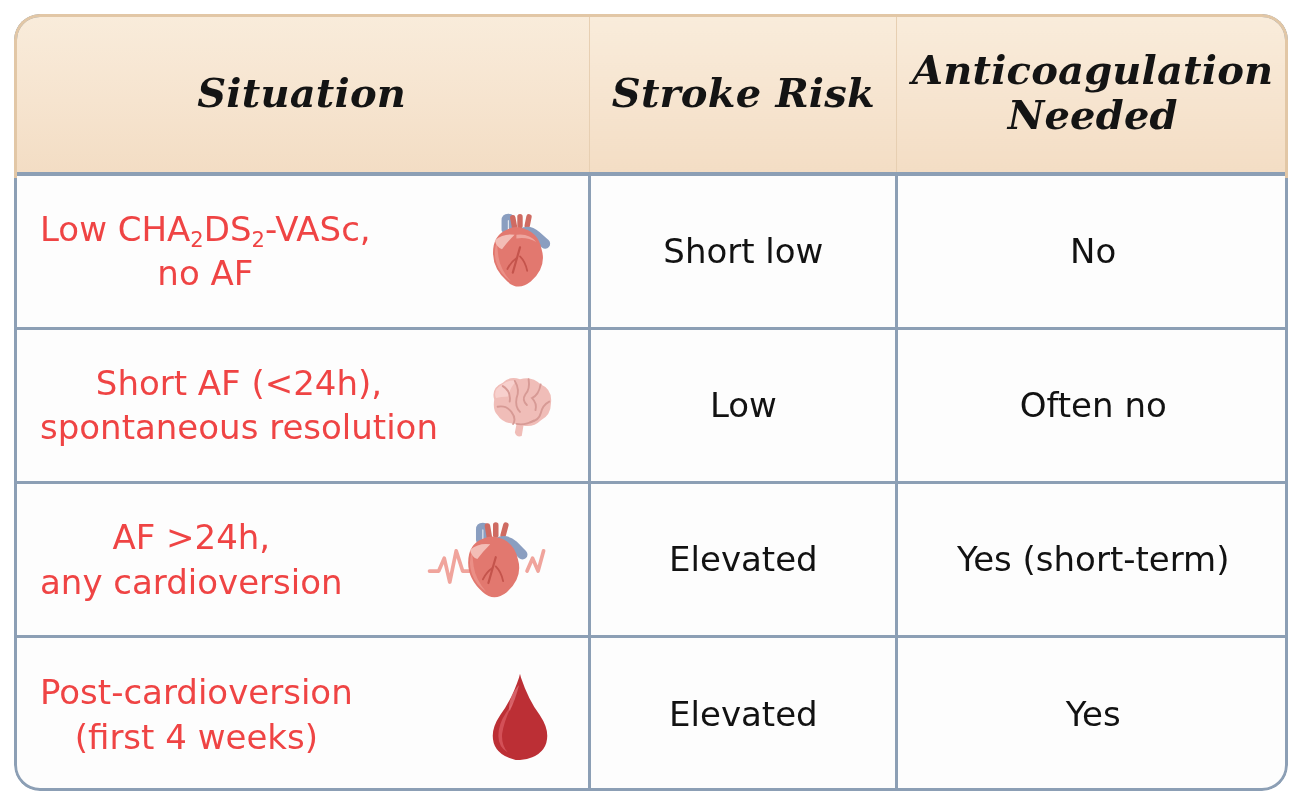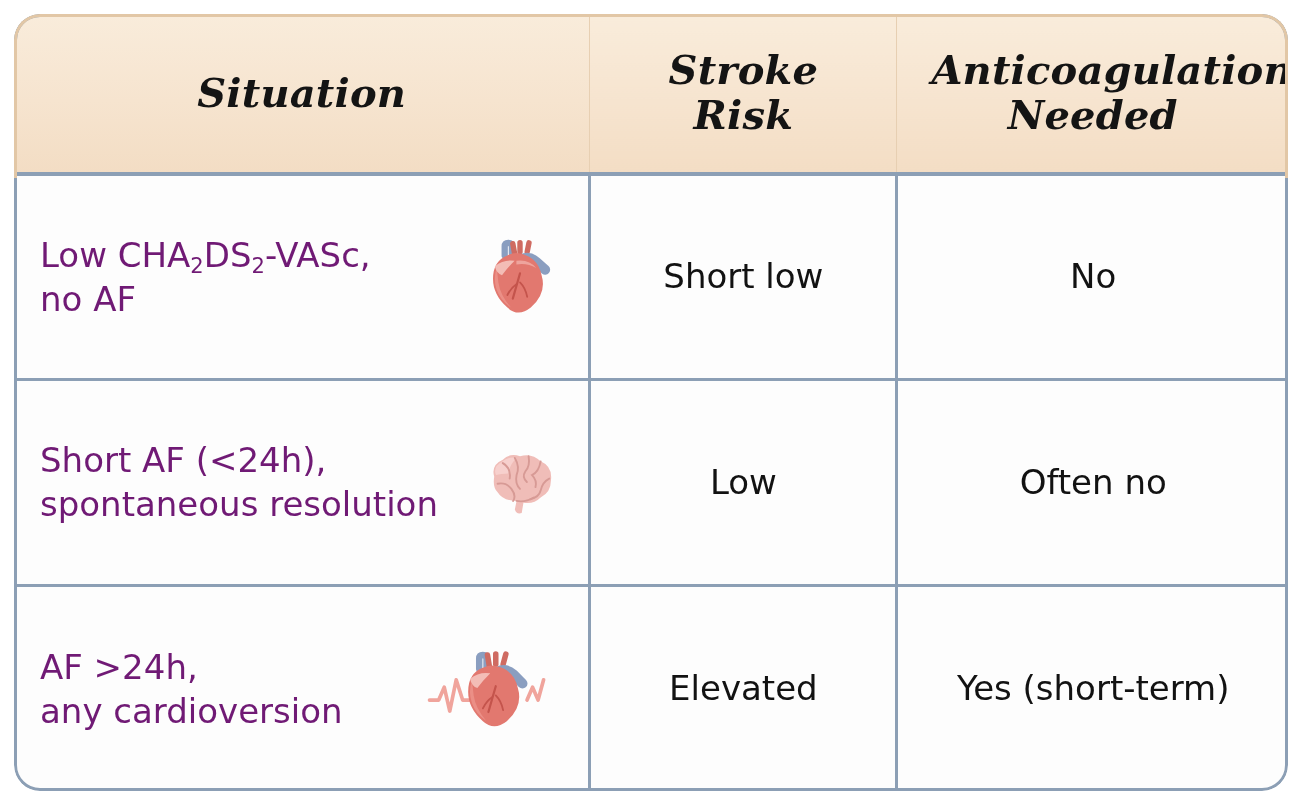--- a/index.html
+++ b/index.html
@@ -40,21 +40,21 @@
     table-layout: fixed;
   }
 
   col.col-situation { width: 45.2%; }
   col.col-risk      { width: 24.1%; }
   col.col-anticoag  { width: 30.7%; }
 
   
   thead th {
     height: 160px;
-    padding: 0 34px;
+    padding: 0 12px;
     box-sizing: border-box;
     background: linear-gradient(180deg, #f9ecdb 0%, #f6e4cf 55%, #f3ddc4 100%);
     border-bottom: 4px solid #8c9fb5;
     border-right: 1px solid #e7cfb2;
     font-family: "DejaVu Serif", serif;
     font-style: italic;
     font-weight: 700;
     font-size: 40px;
     line-height: 1.12;
     color: #141414;
@@ -96,21 +96,22 @@
     align-items: center;
     justify-content: space-between;
     gap: 10px;
     width: 100%;
   }
   .situation-text {
     flex: 0 1 auto;
     white-space: pre-line;
     font-size: 34px;
     line-height: 1.3;
-    color: #701a75;
+    color: #ef4444;
+    text-align: center;
   }
   .situation-icon {
     flex: 0 0 auto;
     width: 96px;
     height: 96px;
     display: flex;
     align-items: center;
     justify-content: center;
     margin-right: 12px;
   }
@@ -234,20 +235,37 @@
                   <path d="M78 57 Q84 63 86 73" fill="none" stroke="#c4544c" stroke-width="2" stroke-linecap="round"></path>
                   <path d="M74 59 Q68 63 64 71" fill="none" stroke="#c4544c" stroke-width="2" stroke-linecap="round"></path>
                 </svg>
               </span>
             </div>
           </td>
           <td class="cell-risk">Elevated</td>
           <td class="cell-anticoag">Yes (short-term)</td>
         </tr>
 
+        <tr>
+          <td class="cell-situation">
+            <div class="situation-inner">
+              <span class="situation-text">Post-cardioversion
+(first 4 weeks)</span>
+              <span class="situation-icon">
+                <svg width="66" height="94" viewBox="0 0 70 100" aria-hidden="true">
+                  <path d="M35 6 Q35 6 36 10 Q44 34 56 50 Q64 62 64 72 Q64 88 48 95 Q41 98 35 98 Q29 98 22 95 Q6 88 6 72 Q6 62 14 50 Q26 34 34 10 Q35 6 35 6 Z" fill="#bc2f35"></path>
+                  <path d="M28 36 Q18 56 16 70 Q15 82 22 90 Q12 84 12 72 Q12 60 20 48 Q24 42 28 36 Z" fill="#d4525a" opacity="0.95"></path>
+                  <path d="M34 18 Q30 34 24 46 Q22 40 26 30 Q30 22 34 18 Z" fill="#e8838a" opacity="0.6"></path>
+                </svg>
+              </span>
+            </div>
+          </td>
+          <td class="cell-risk">Elevated</td>
+          <td class="cell-anticoag">Yes</td>
+        </tr>
 
       </tbody>
     </table>
 
     <div class="frame-outer"></div>
     <div class="frame-header"></div>
 
   </div>
 </div>
 

